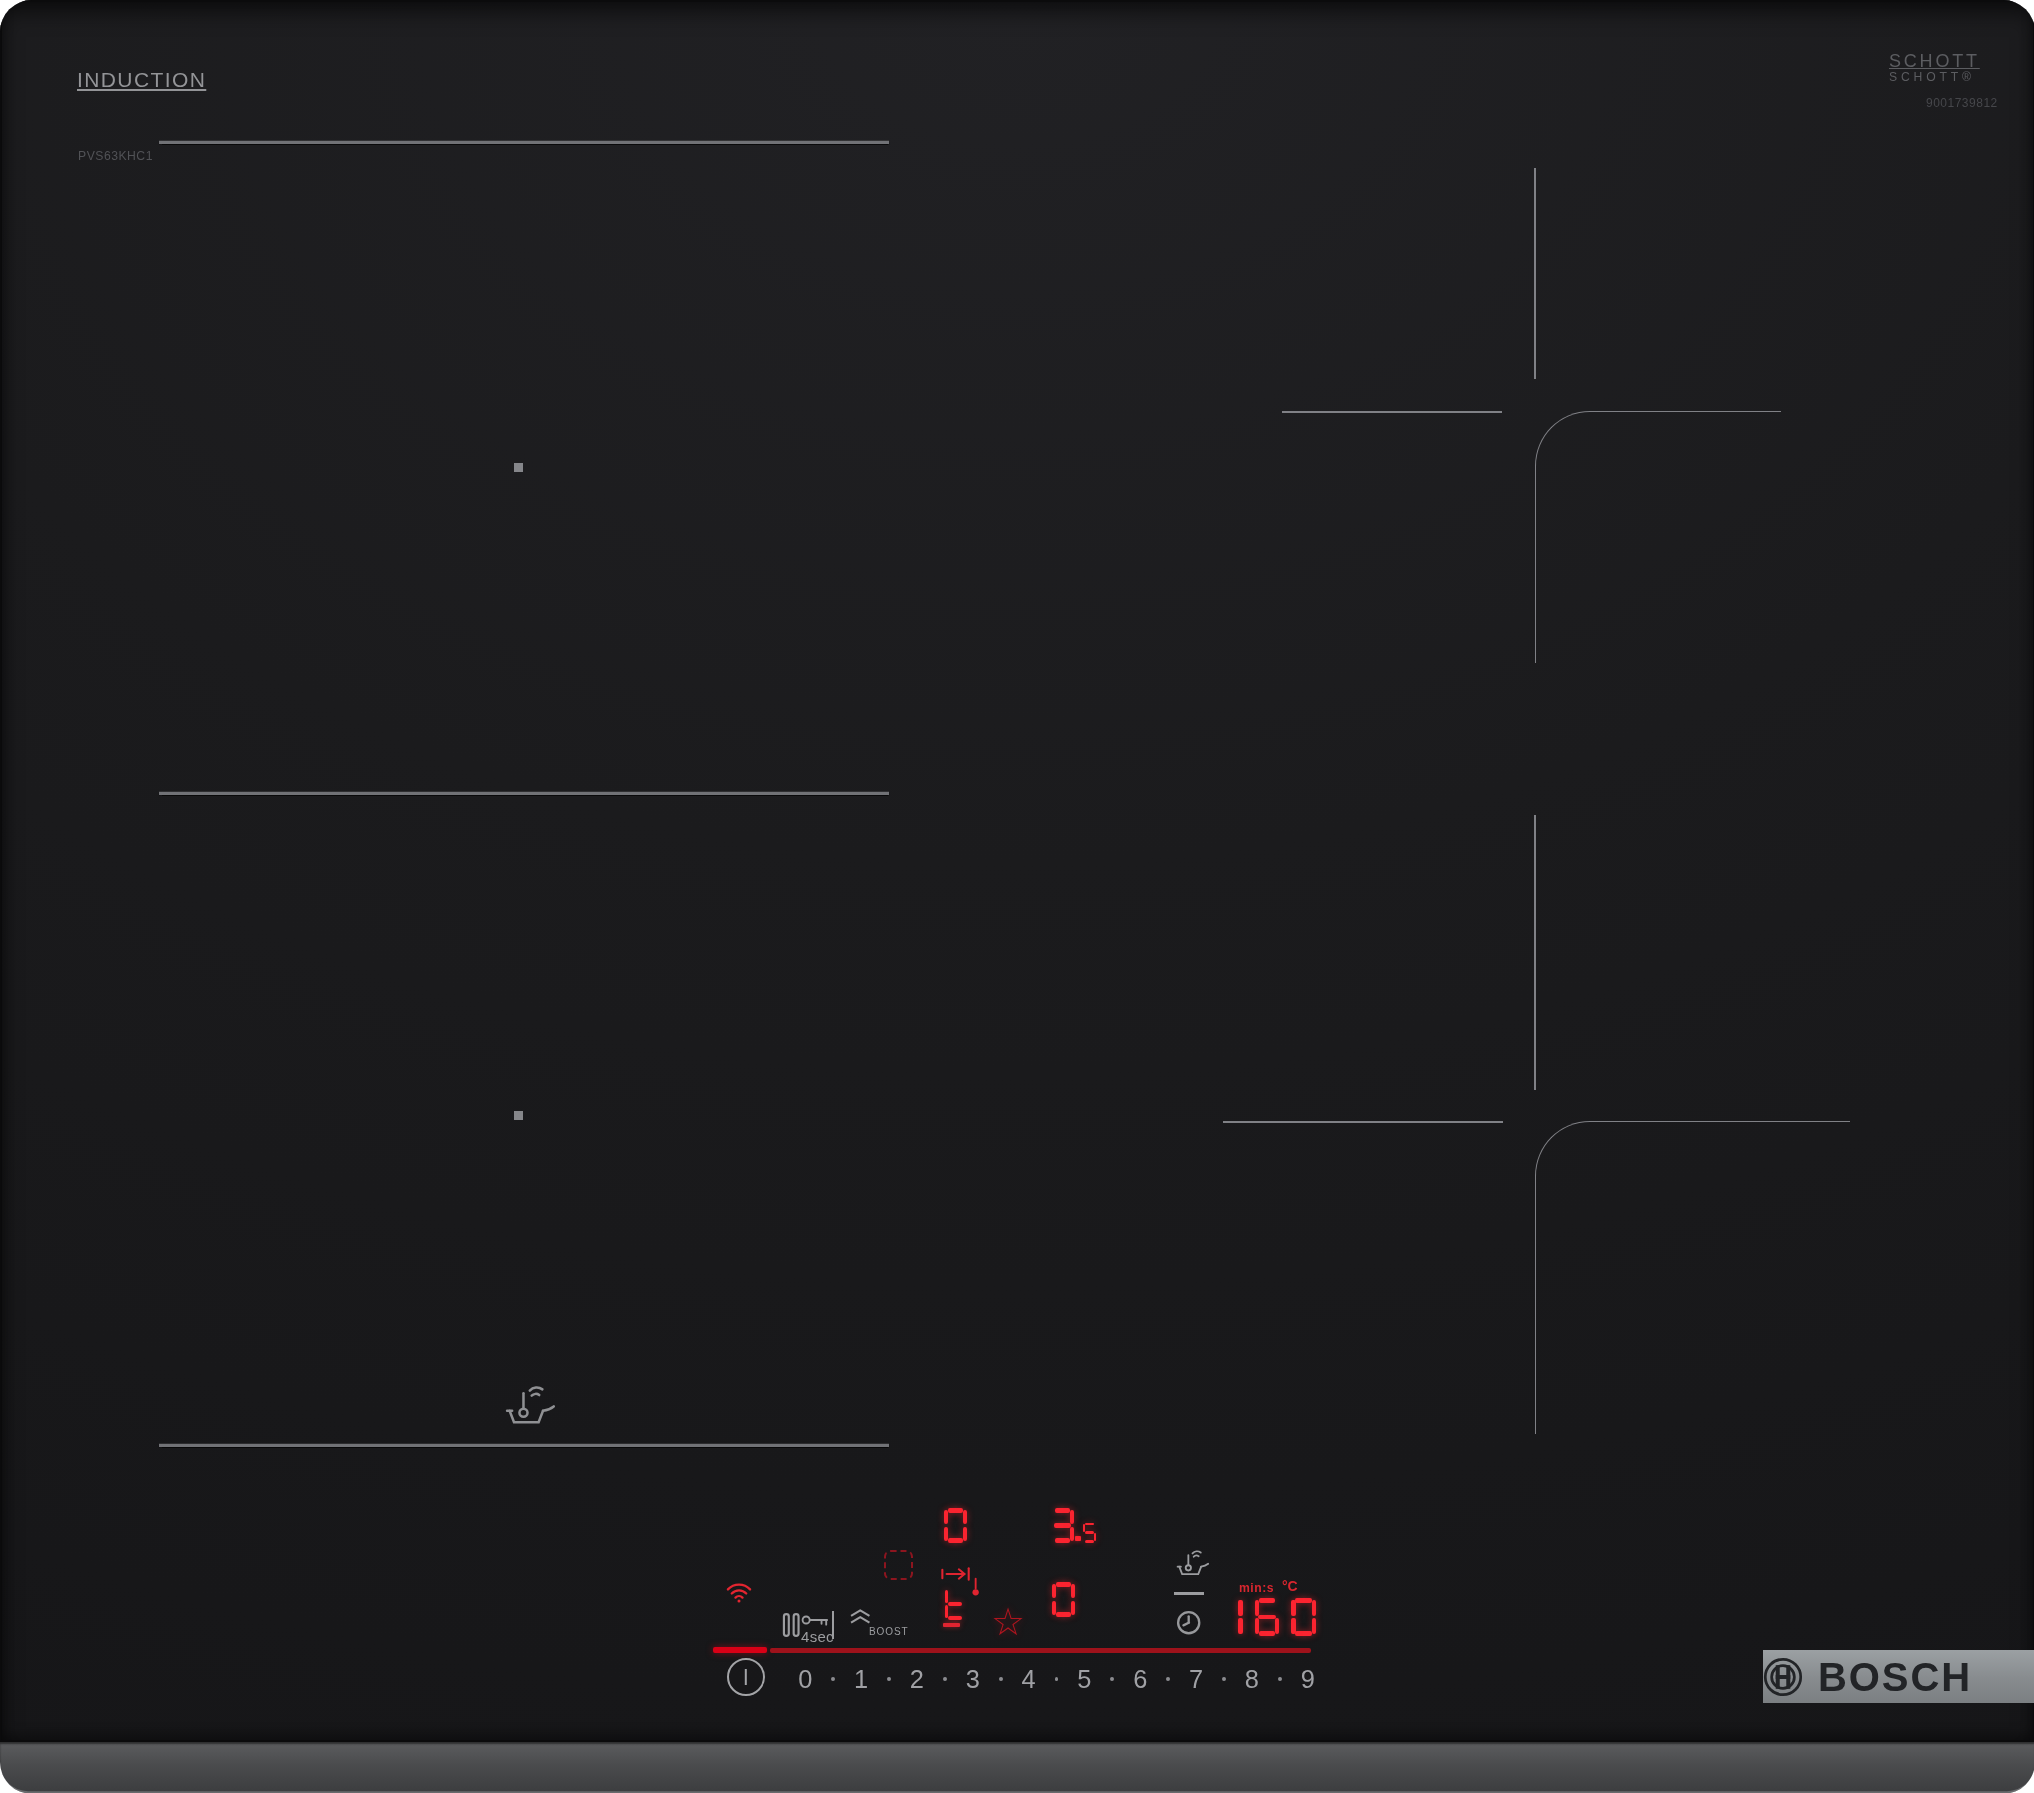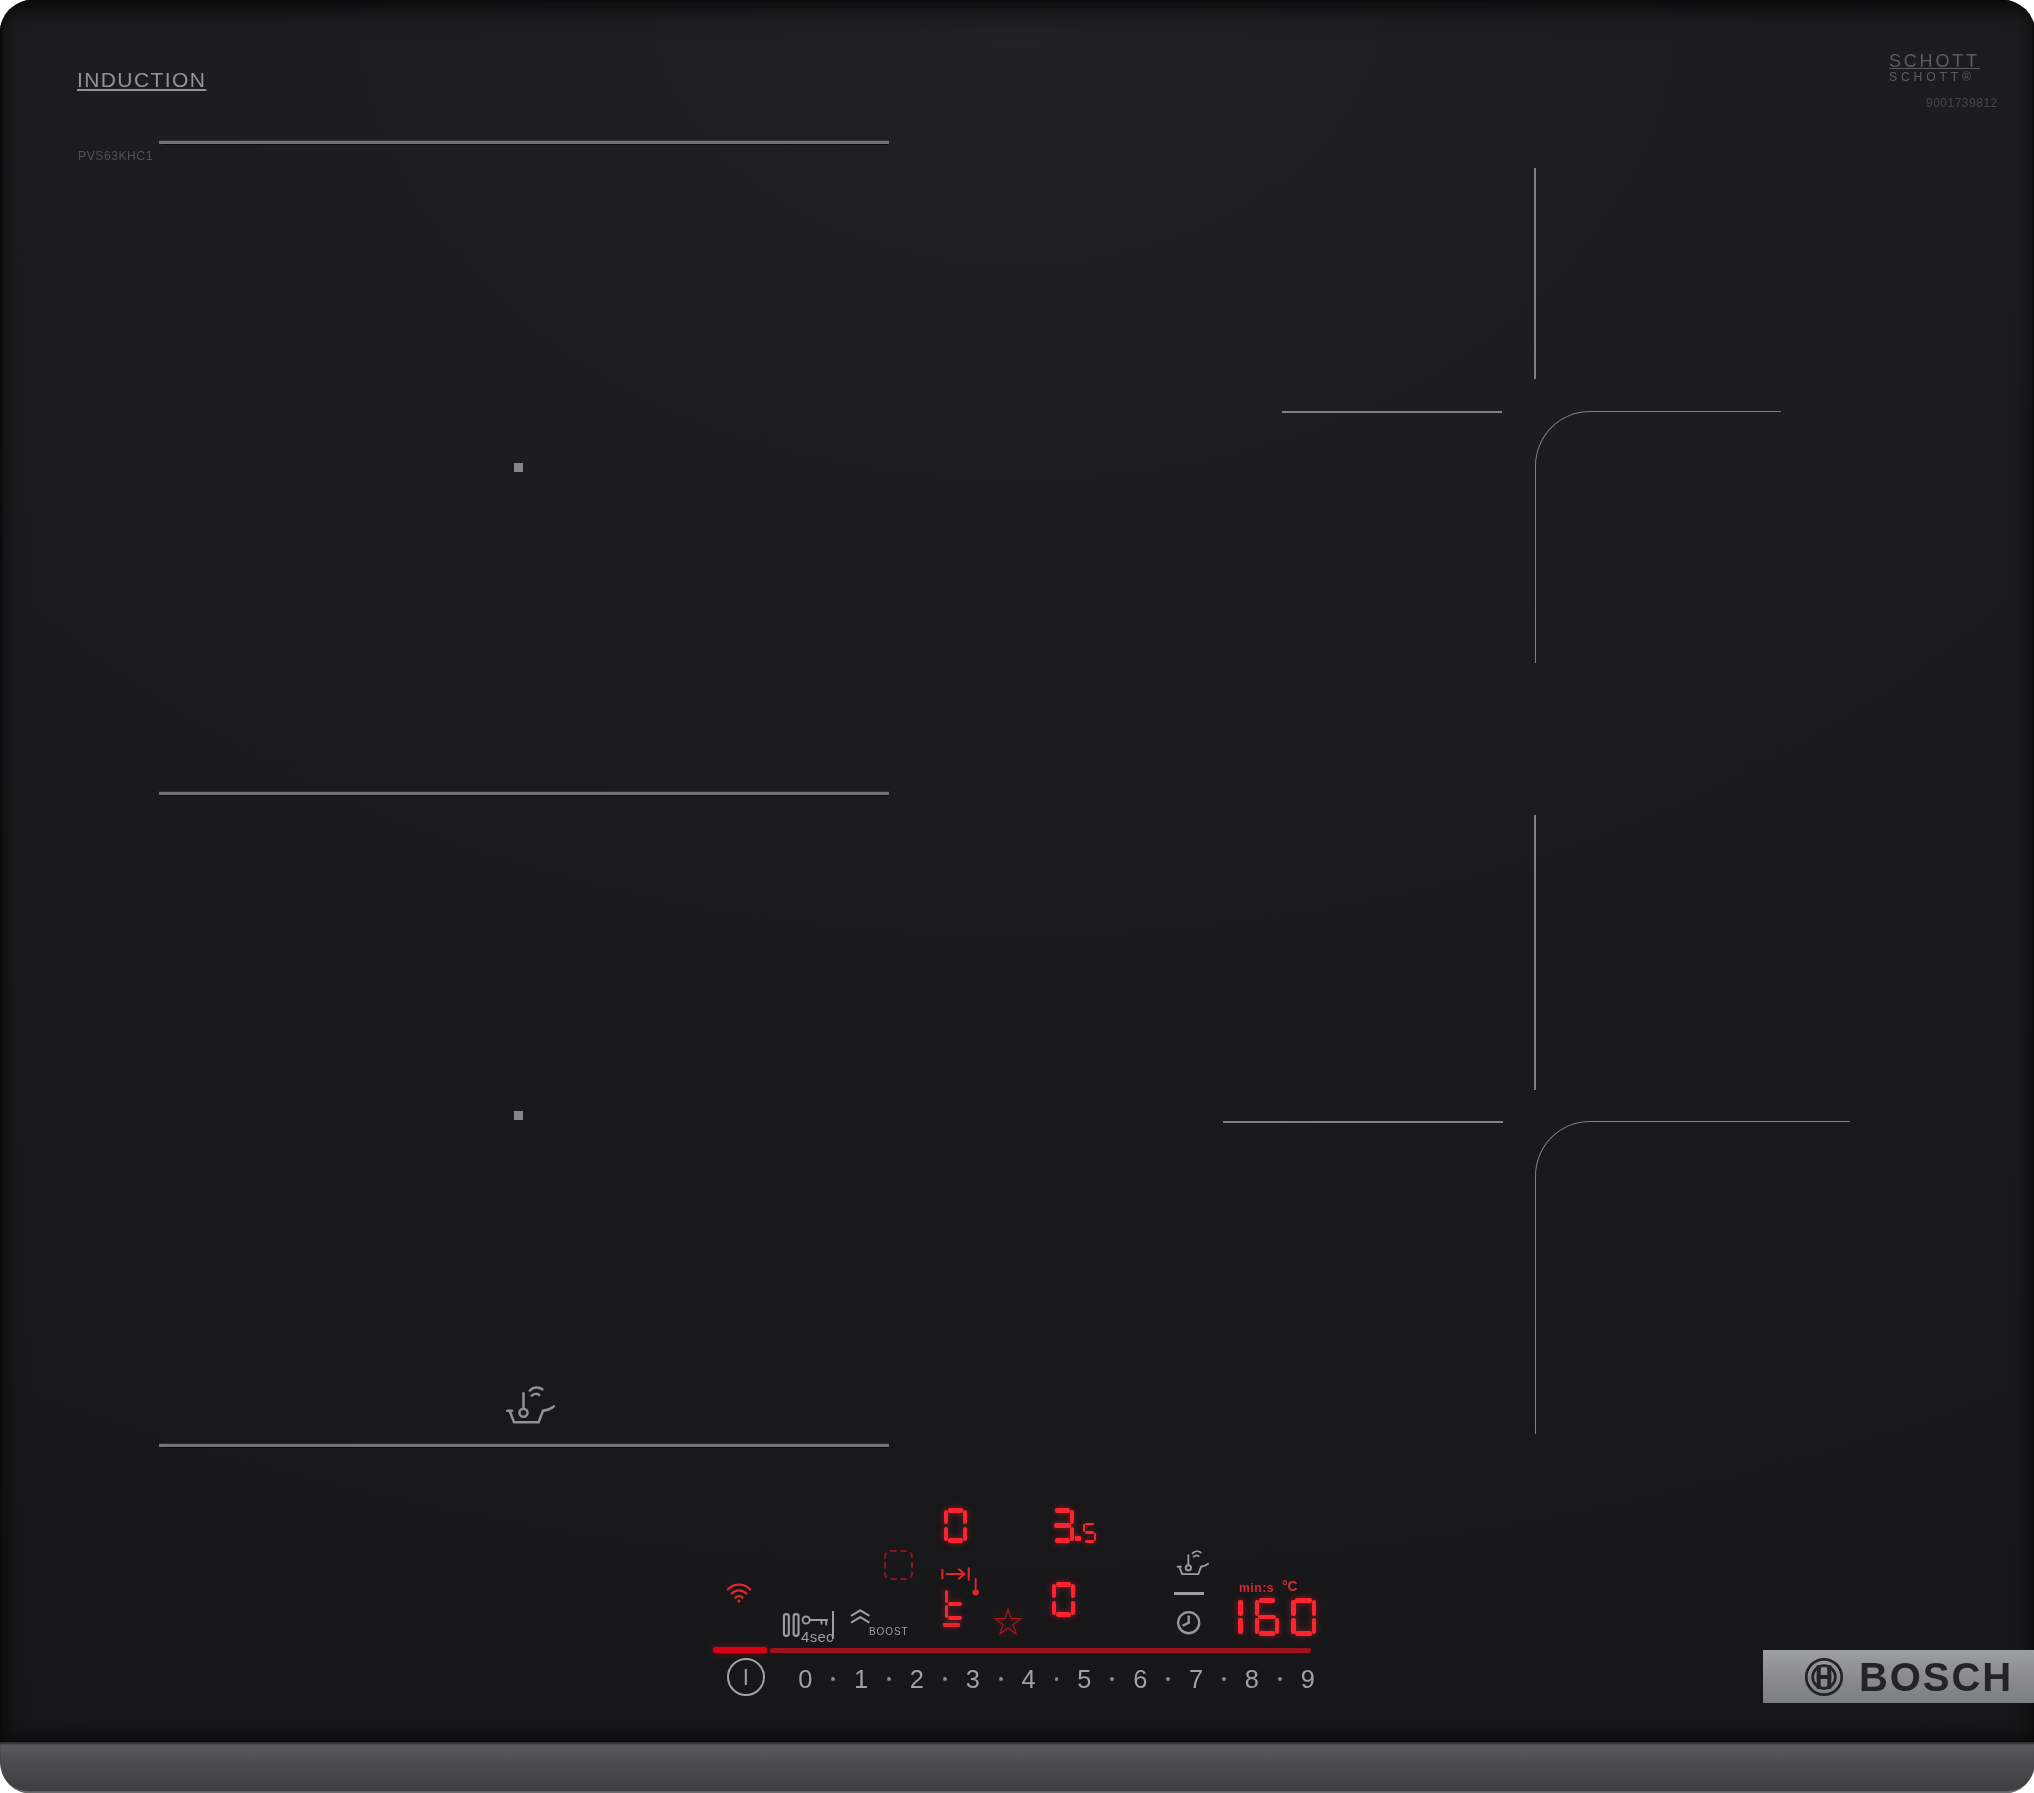--- a/index.html
+++ b/index.html
@@ -54,21 +54,21 @@
   .seg.a{top:0;left:16%;right:16%;height:13%;}
   .seg.b{right:0;top:6%;width:17%;height:41%;}
   .seg.c{right:0;bottom:6%;width:17%;height:41%;}
   .seg.d{bottom:0;left:16%;right:16%;height:13%;}
   .seg.e{left:0;bottom:6%;width:17%;height:41%;}
   .seg.f{left:0;top:6%;width:17%;height:41%;}
   .seg.g{top:43.5%;left:13%;right:13%;height:13%;}
   
   .band{position:absolute;left:1763px;top:1650px;width:272px;height:53px;
         background:linear-gradient(180deg,#9ba0a3 0%,#878b8e 55%,#7b7f82 100%);
-        display:flex;align-items:center;gap:15px;padding-left:41px;box-sizing:border-box;}
+        display:flex;align-items:center;gap:15px;box-sizing:border-box;}
   .bosch-txt{color:#222427;font-size:40px;font-weight:bold;letter-spacing:1.9px;line-height:1;}
   svg{display:block;}
 </style>
 </head>
 <body>
 
 <div class="stage">
   <div class="glass">
 
     <div class="abs prod-line" style="left:77px;top:68px;text-decoration:underline;">INDUCTION</div>

